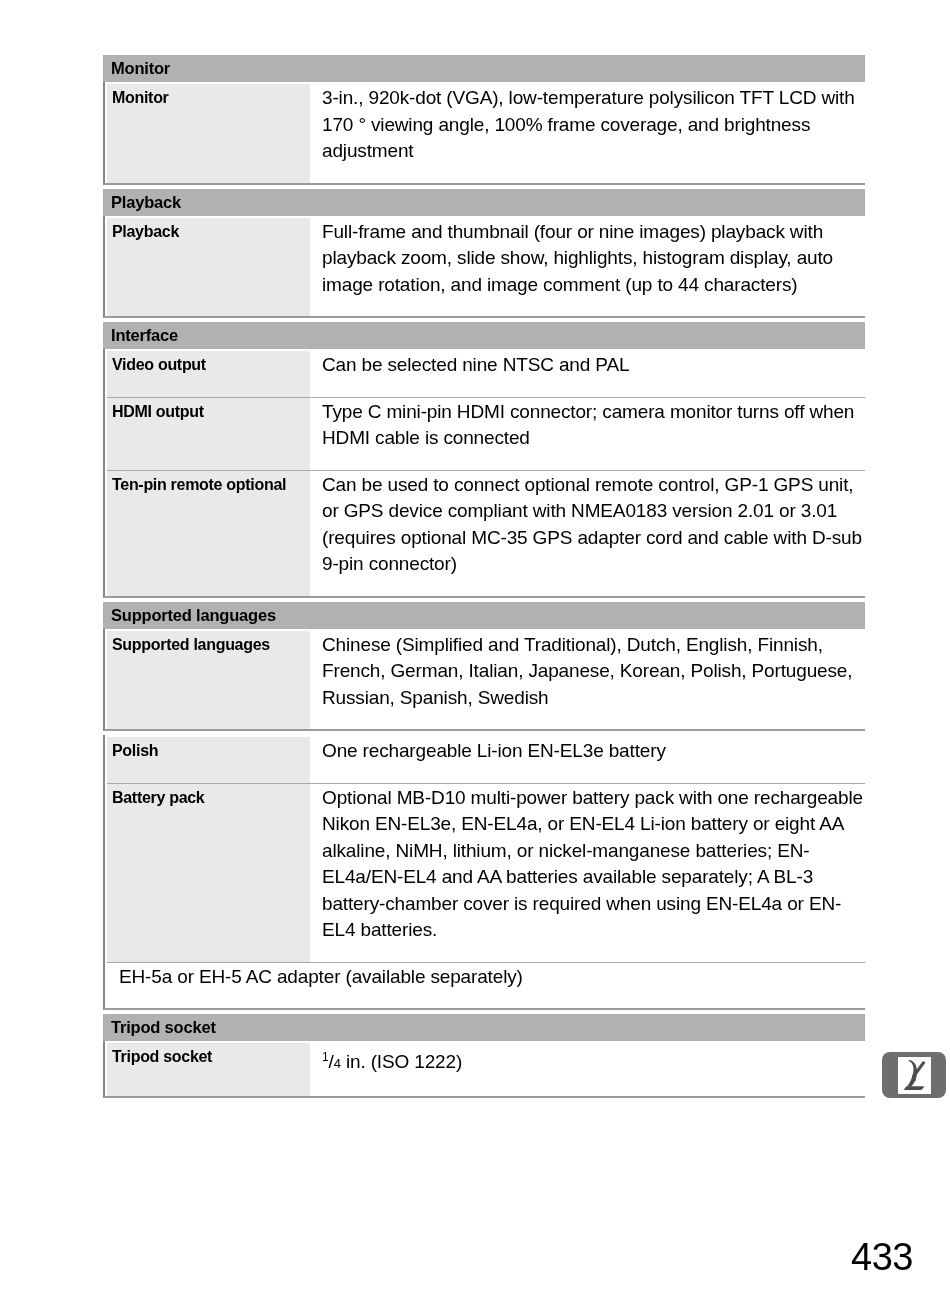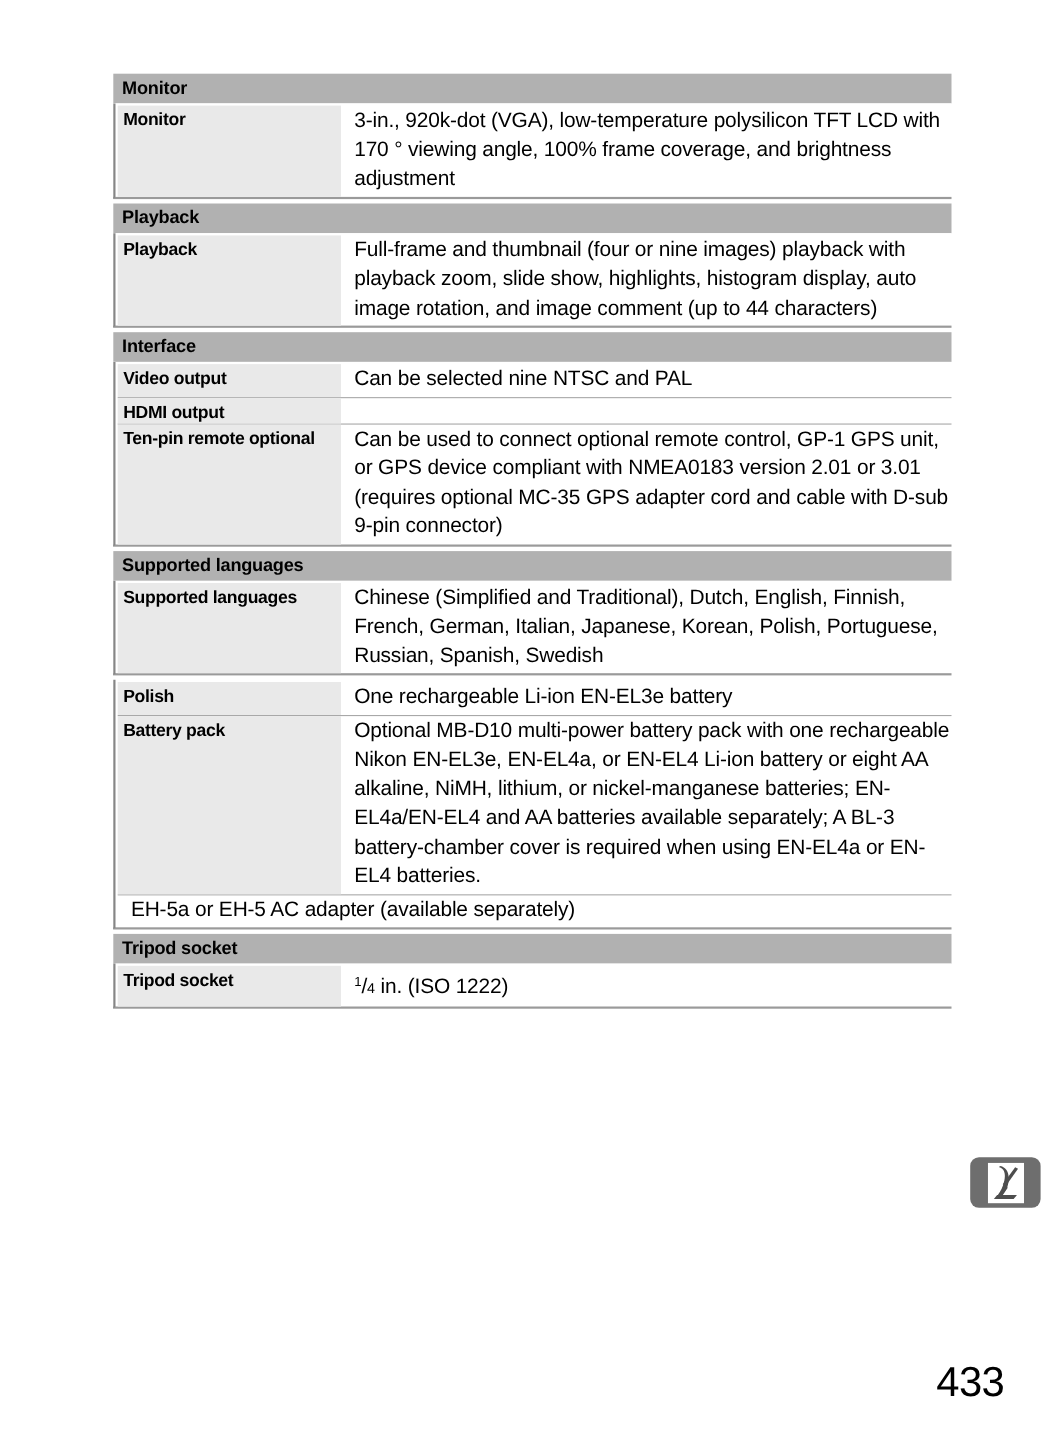--- a/index.html
+++ b/index.html
@@ -2,21 +2,21 @@
 <html><head>
 <meta charset="utf-8">
 <style>
   * { margin:0; padding:0; box-sizing:border-box; }
   html,body { background:#ffffff; }
   body {
     width:950px; height:1300px; position:relative; overflow:hidden;
     font-family:"Liberation Sans", sans-serif; color:#000;
   }
   .content {
-    position:absolute; left:103px; top:55px; width:762px;margin-top:12px;
+    position:absolute; left:103px; top:55px; width:762px;
   }
   .spec-section { margin-bottom:4px; }
   .section-header {
     background:#b1b1b1;
     height:27px; line-height:27px;
     font-size:16.5px; font-weight:bold; letter-spacing:-0.2px;
     padding-left:8px;
   }
   .section-rows {
     border-left:2px solid #868686;
@@ -28,21 +28,21 @@
   .spec-row:first-child { border-top:none; }
   .spec-label {
     flex:0 0 203px; width:203px;
     background:#e9e9e9;
     font-size:16px; font-weight:bold; letter-spacing:-0.3px;
     padding:5px 4px 0 5px;
   }
   .spec-value {
     flex:1;
     font-size:19px; line-height:26.5px; letter-spacing:-0.15px;
-    padding:1px 0 2px 12px;
+    padding:1px 0 18px 12px;
   }
   .frac-sup { font-size:12px; vertical-align:7px; }
   .frac-slash { font-size:19px; }
   .frac-sub { font-size:13px; vertical-align:0; }
   .chapter-tab {
     position:absolute; left:882px; top:1052px;
     width:64px; height:46px;
     background:#6e6e6e; border-radius:8px;
     display:flex; align-items:center; justify-content:center;
   }
@@ -79,20 +79,21 @@
 
   <section class="spec-section">
     <div class="section-header">Interface</div>
     <div class="section-rows">
       <div class="spec-row">
         <div class="spec-label">Video output</div>
         <div class="spec-value">Can be selected nine NTSC and PAL</div>
       </div>
       <div class="spec-row">
         <div class="spec-label">HDMI output</div>
+        <div class="spec-value">Type C mini-pin HDMI connector; camera monitor turns off when HDMI cable is connected</div>
       </div>
       <div class="spec-row">
         <div class="spec-label">Ten-pin remote optional</div>
         <div class="spec-value">Can be used to connect optional remote control, GP-1 GPS unit, or GPS device compliant with NMEA0183 version 2.01 or 3.01 (requires optional MC-35 GPS adapter cord and cable with D-sub 9-pin connector)</div>
       </div>
     </div>
   </section>
 
   <section class="spec-section">
     <div class="section-header">Supported languages</div>

